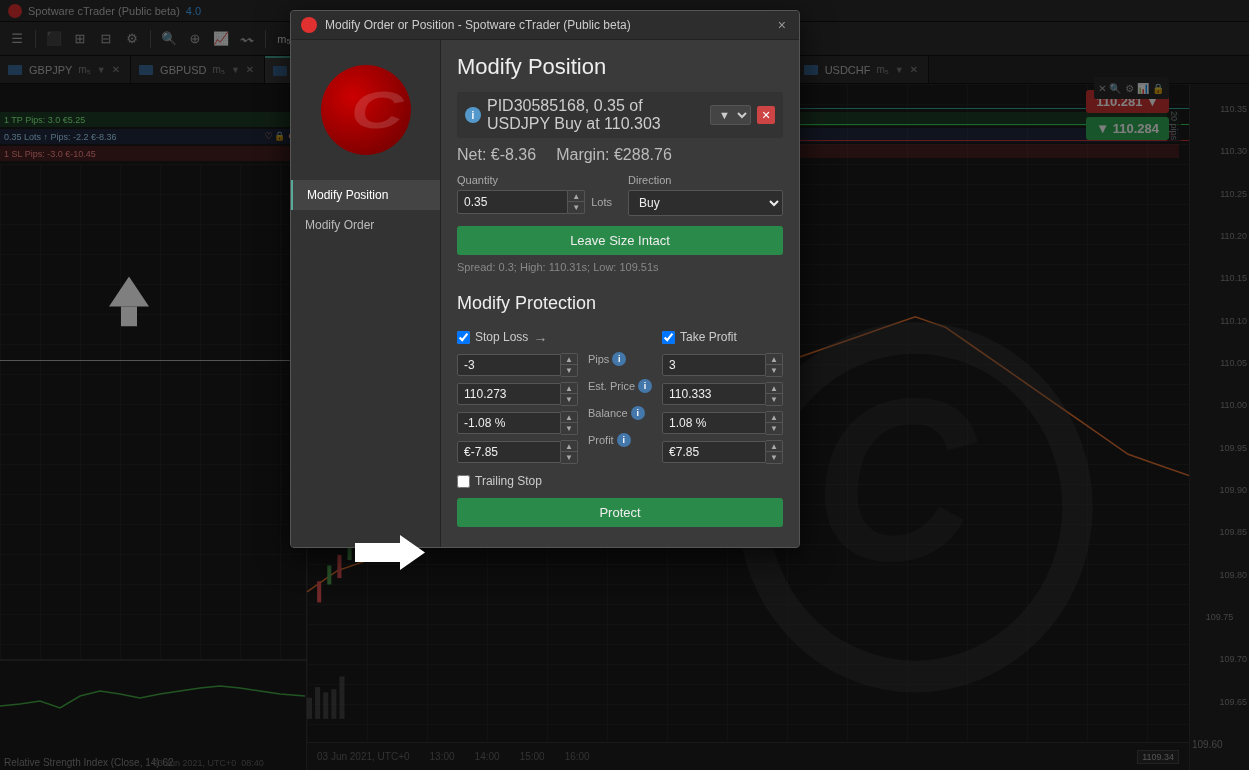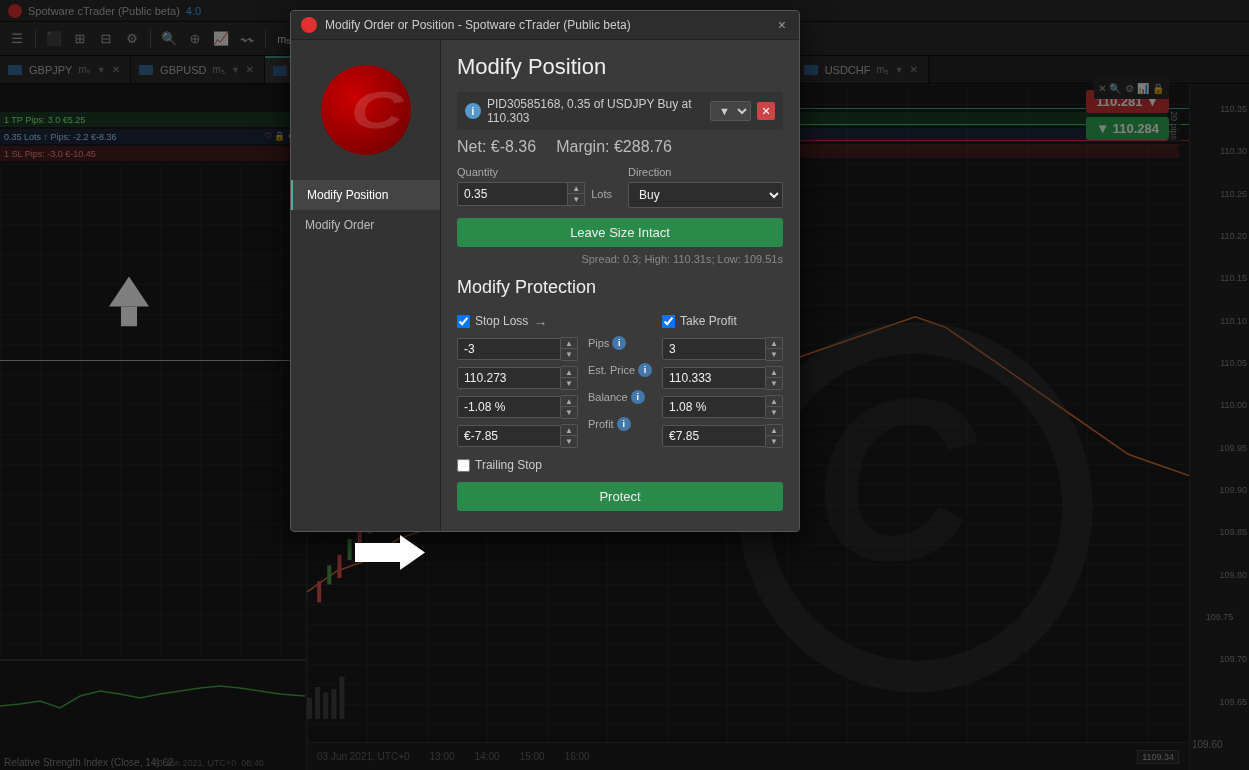--- a/index.html
+++ b/index.html
@@ -313,21 +313,21 @@
       width: 16px; height: 16px;
       background: #5599cc;
       border-radius: 50%;
       color: white;
       display: flex; align-items: center; justify-content: center;
       font-size: 10px;
       font-weight: bold;
       flex-shrink: 0;
     }
     .info-text {
-      font-size: 12px;
+      font-size: 16px;
       color: #ccc;
       flex: 1;
     }
     .info-row select {
       background: #444;
       border: 1px solid #555;
       color: #ccc;
       padding: 2px 4px;
       font-size: 11px;
       border-radius: 2px;
@@ -402,24 +402,24 @@
       color: #eee;
       border: none;
       border-radius: 3px;
       font-size: 13px;
       cursor: pointer;
       text-align: center;
       margin-bottom: 6px;
     }
 
     .spread-info {
-      text-align: right;
+      text-align: left;
       font-size: 11px;
       color: #888;
-      margin-bottom: 12px;
+      margin-bottom: 20px;
     }
 
     
     .section-title {
       font-size: 18px;
       font-weight: 400;
       color: #eee;
       margin-bottom: 12px;
       margin-top: 4px;
     }

